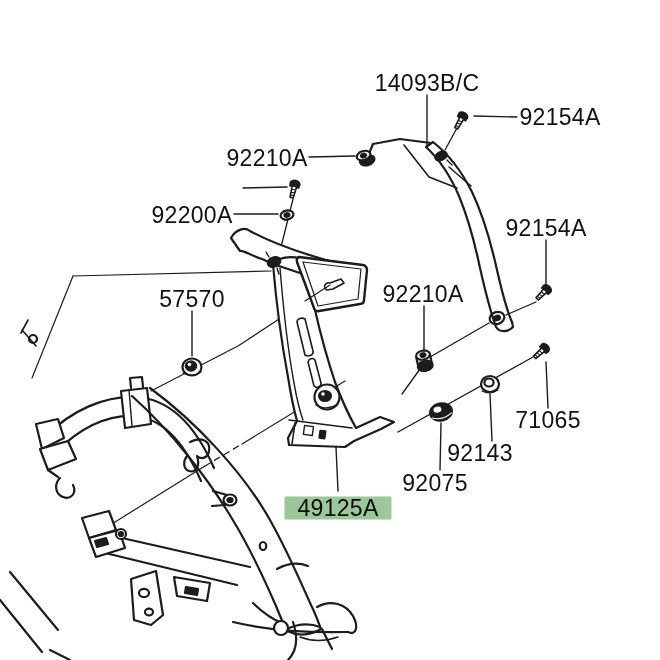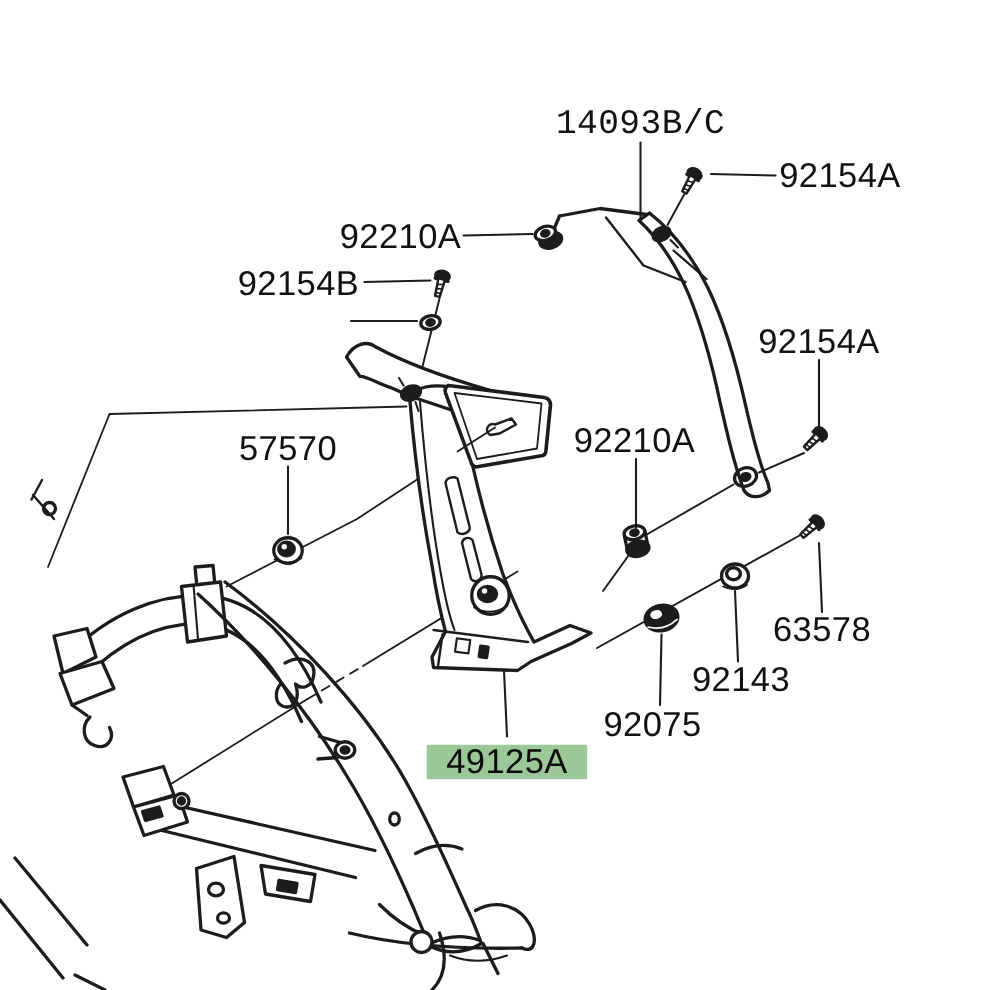--- a/index.html
+++ b/index.html
@@ -214,26 +214,26 @@
     <path d="M192,311 L192,356"></path>
     <path d="M424,306 L424,352"></path>
     <path d="M548,408 L546,362"></path>
     <path d="M492,441 L490,394"></path>
     <path d="M440,470 L441,423"></path>
     <path d="M336,447 L338,491"></path>
   </g>
 </svg>
 
 <div class="labels-layer">
-      <div class="part-label" style="left: 427px; top: 83px; font-family: Liberation Mono, monospace;">14093B/C</div>
+      <div class="part-label" style="left: 427px; top: 83px;">14093B/C</div>
       <div class="part-label" style="left: 560px; top: 117px;">92154A</div>
       <div class="part-label" style="left: 267px; top: 158px;">92210A</div>
-      <div class="part-label" style="left: 199px; top: 189px;">92154B</div>
+      <div class="part-label" style="left: 192px; top: 215px;">92200A</div>
       <div class="part-label" style="left: 546px; top: 228px;">92154A</div>
       <div class="part-label" style="left: 192px; top: 299px;">57570</div>
       <div class="part-label" style="left: 423px; top: 294px;">92210A</div>
-      <div class="part-label" style="left: 548px; top: 420px;">63578</div>
-      <div class="part-label" style="left: 494px; top: 453px;">92143</div>
+      <div class="part-label" style="left: 548px; top: 420px;">71065</div>
+      <div class="part-label" style="left: 480px; top: 453px;">92143</div>
       <div class="part-label" style="left: 435px; top: 483px;">92075</div>
       <div class="part-label highlighted" style="left: 338px; top: 508px; background: rgb(156, 200, 153);">49125A</div>
     </div>
 
 </div>
 
 </body></html>

